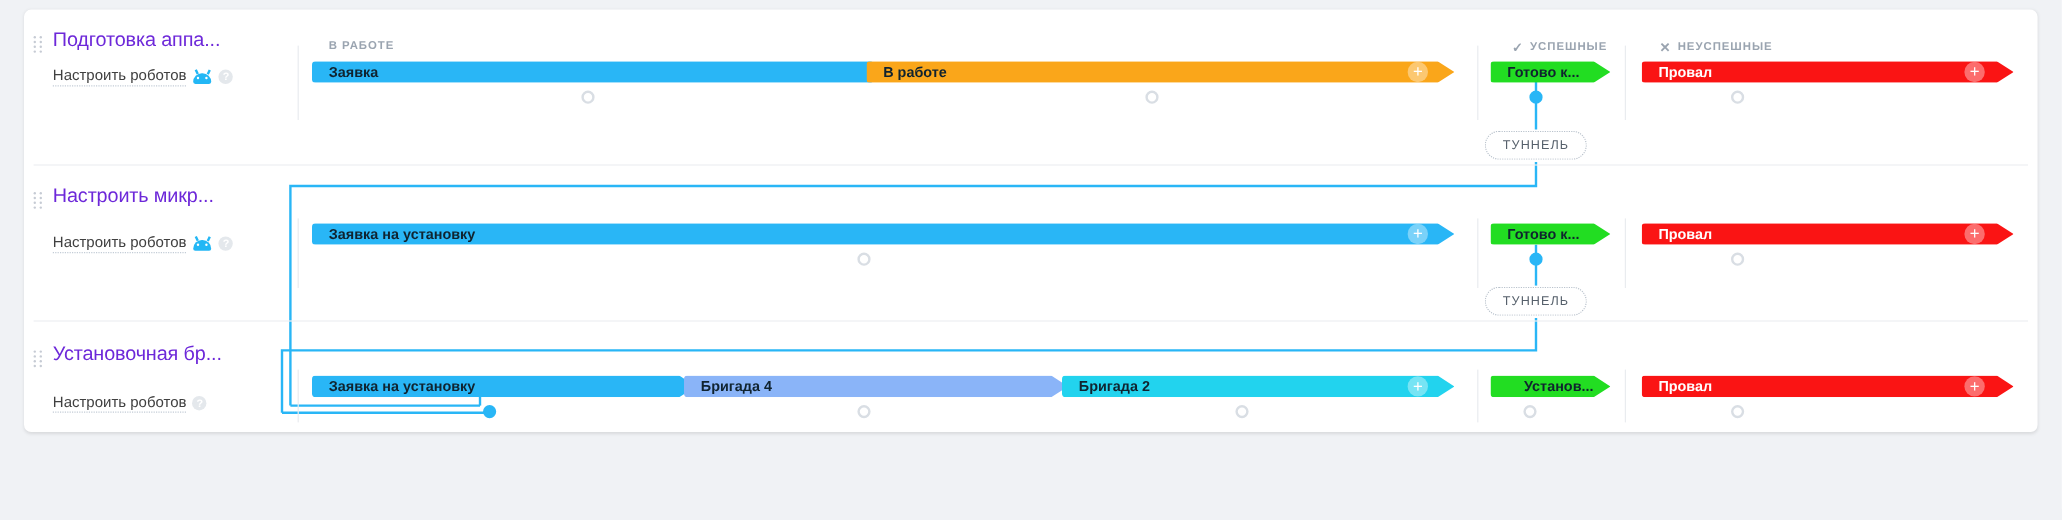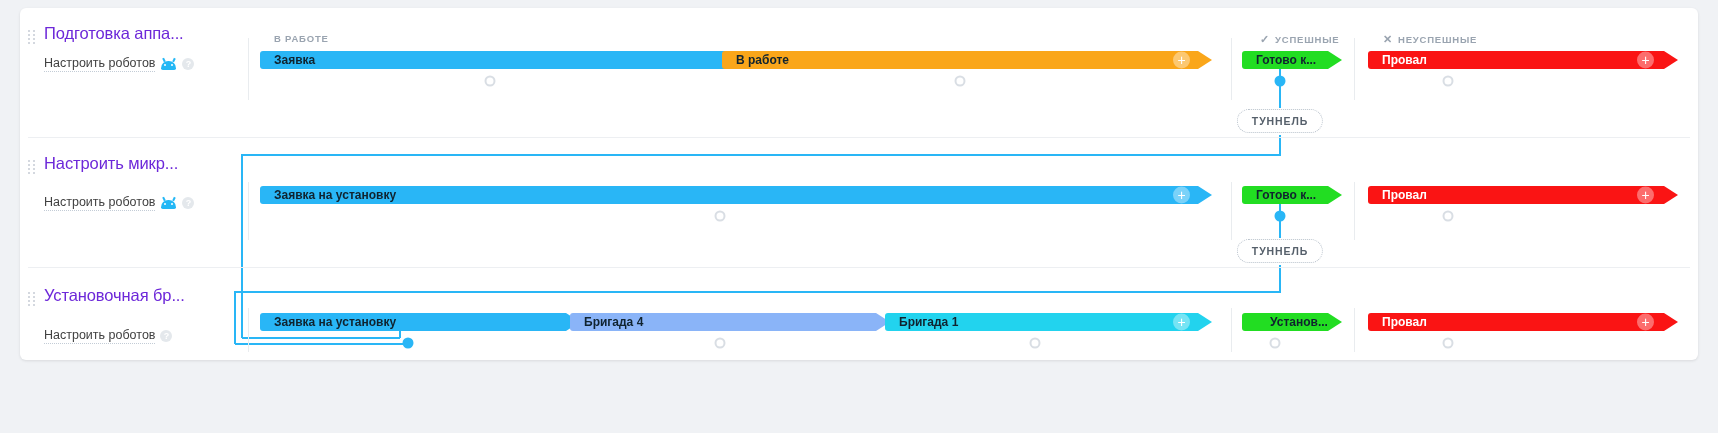--- a/index.html
+++ b/index.html
@@ -89,21 +89,21 @@
   .node {
     position: absolute; width: 11px; height: 11px; border-radius: 50%;
     background: #ffffff; border: 2px solid #d9dee4; transform: translate(-50%, -50%);
   }
   .node.active { background: #29b6f6; border-color: #29b6f6; }
 
   
   .tunnel {
     position: absolute; height: 24px; padding: 0 14px;
     border: 1px dotted #b9c2cc; border-radius: 13px; background: #fff;
-    font-size: 10.5px; letter-spacing: 0.9px; color: #56606b; font-weight: 700;
+    font-size: 10.5px; letter-spacing: 0.9px; color: #56606b; font-weight: 400;
     display: flex; align-items: center; justify-content: flex-start;
     transform: translateX(-50%); white-space: nowrap; z-index: 6;
   }
 
   
   #wires { position: absolute; left: 0; top: 0; width: 1678px; height: 352px; pointer-events: none; }
 </style>
 </head>
 <body>
 
@@ -275,21 +275,21 @@
       <span>Заявка на установку</span>
     </div>
     <div class="node active" style="left:388px;top:75px;"></div>
 
     <div class="stage" style="left:550px;top:45px;width:320px;background:#8ab4f8;">
       <span>Бригада 4</span>
     </div>
     <div class="node" style="left:700px;top:75px;"></div>
 
     <div class="stage" style="left:865px;top:45px;width:327px;background:#22d3ee;">
-      <span>Бригада 1</span>
+      <span>Бригада 2</span>
       <span class="plus">+</span>
     </div>
     <div class="node" style="left:1015px;top:75px;"></div>
 
     <div class="stage" style="left:1222px;top:45px;width:100px;background:#22dd22;justify-content:center;">
       <span>Установ...</span>
     </div>
     <div class="node" style="left:1255px;top:75px;"></div>
 
     <div class="stage redchip" style="left:1348px;top:45px;width:310px;background:#fa1414;color:#ffffff;">

